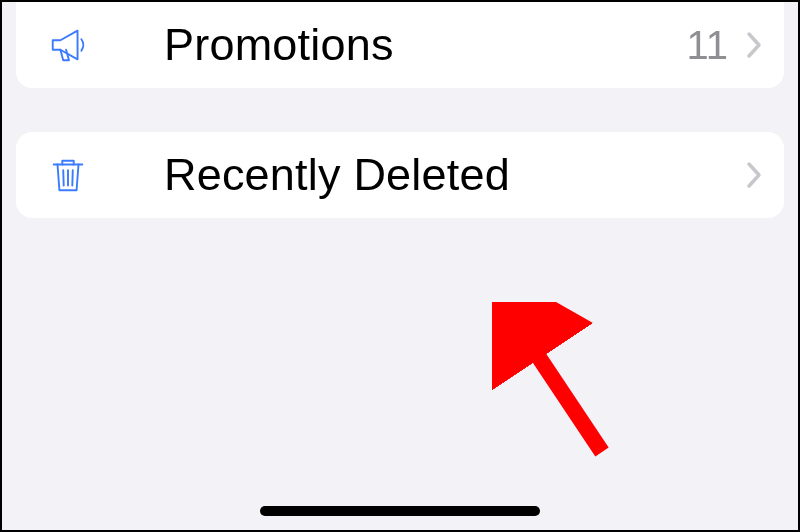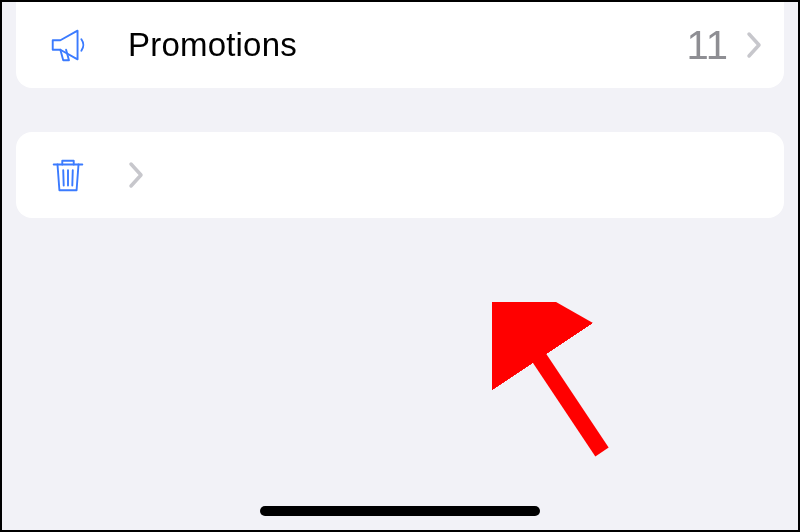--- a/index.html
+++ b/index.html
@@ -49,25 +49,26 @@
     .icon-wrap svg {
       width: 42px;
       height: 42px;
       stroke: #3b7bff;
       fill: none;
       stroke-width: 2;
       stroke-linecap: round;
       stroke-linejoin: round;
     }
     .row-label {
-      font-size: 33px;
+      font-size: 45px;
       font-weight: 400;
       color: #000;
       flex: 1;
       letter-spacing: 0.2px;
+      margin-left: 36px;
     }
     .row-count {
       font-size: 40px;
       color: #8e8e93;
       margin-right: 18px;
     }
     .chevron {
       width: 16px;
       height: 28px;
       flex-shrink: 0;
@@ -130,20 +131,21 @@
   <div class="mailbox-group">
     <div class="mailbox-row">
       <div class="icon-wrap">
         <svg viewBox="0 0 44 44">
           <path d="M7 11 L37 11"></path>
           <path d="M16 11 L16 7 L28 7 L28 11"></path>
           <path d="M11 11 L13 38 L31 38 L33 11"></path>
           <path d="M17 17 L17.5 33 M22 17 L22 33 M27 17 L26.5 33"></path>
         </svg>
       </div>
+      <div class="row-label">Recently Deleted</div>
       <div class="chevron">
         <svg viewBox="0 0 16 28">
             <path d="M3 3 L13 14 L3 25"></path>
           </svg>
       </div>
     </div>
   </div>
 
 </div>
 

